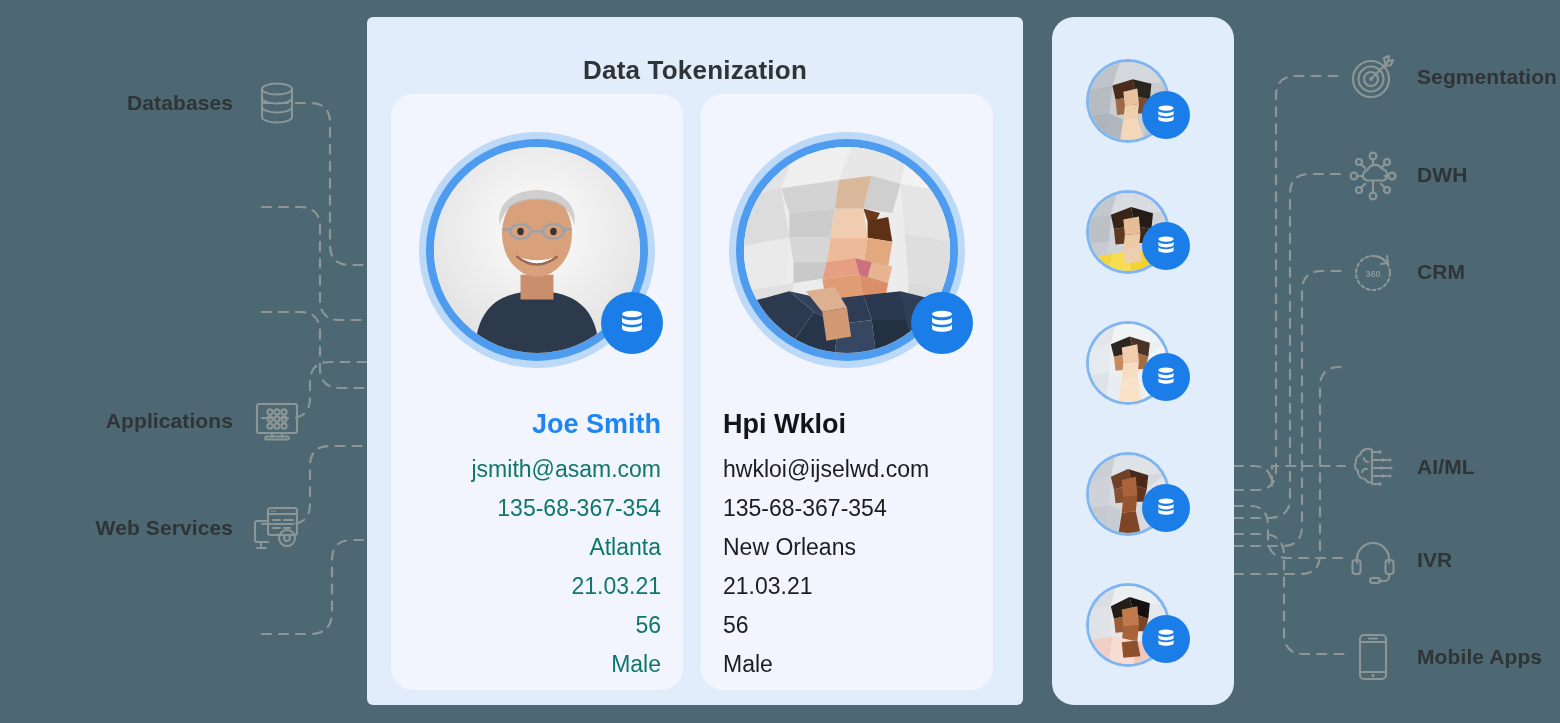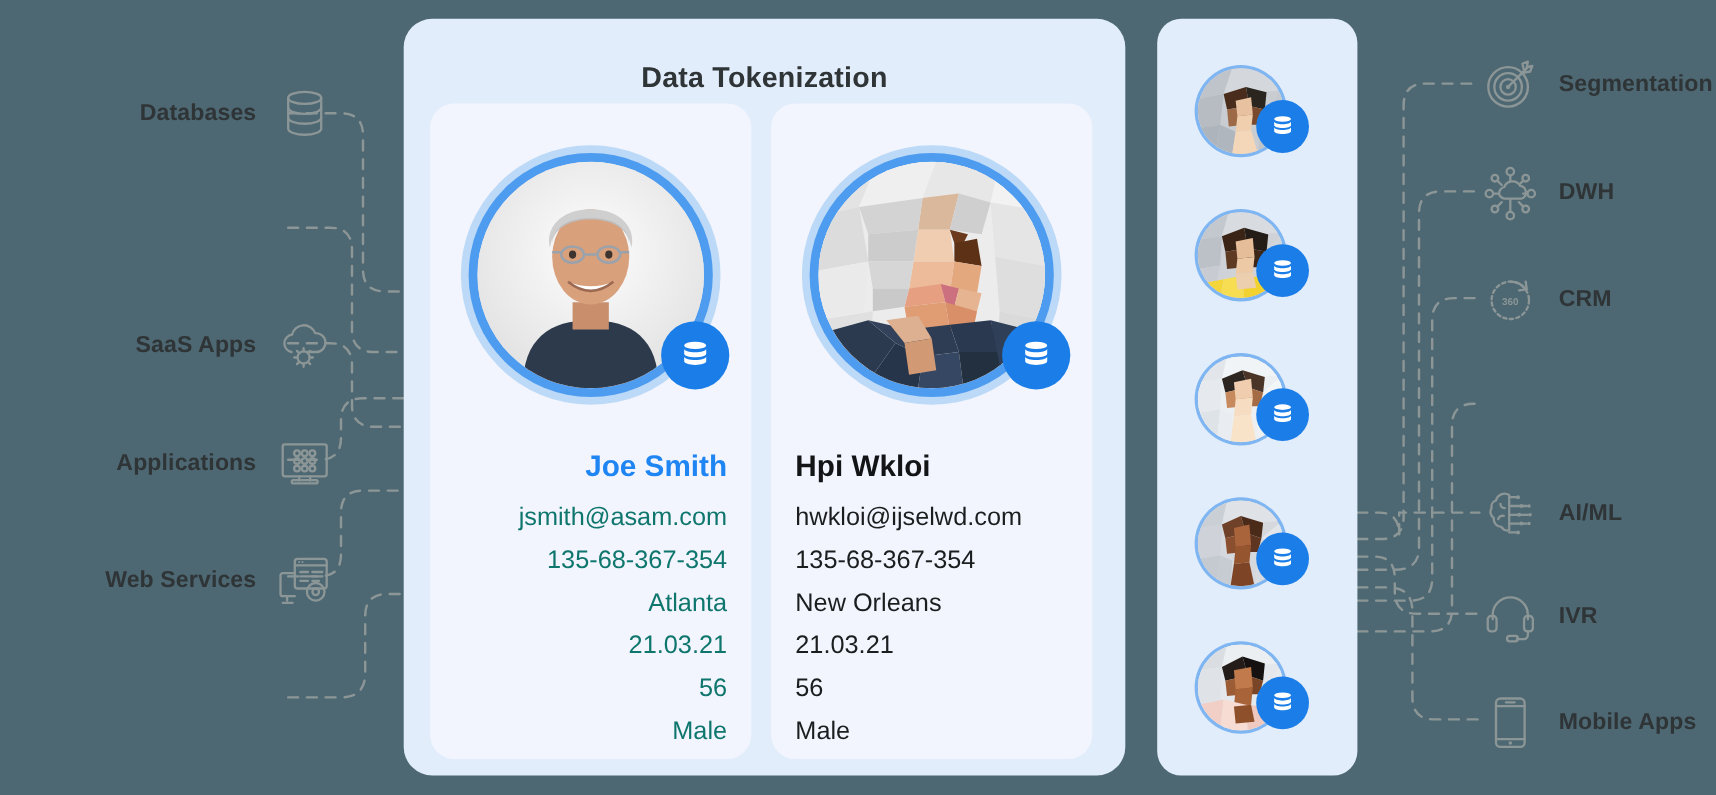--- a/index.html
+++ b/index.html
@@ -27,21 +27,21 @@
   .srcrow.right .srclabel { margin-left: 16px; text-align: left; }
   .srcicon { width: 56px; height: 56px; flex: 0 0 56px; display:flex; align-items:center; justify-content:center; }
   .srcicon svg { width: 54px; height: 54px; }
   .ico { fill: none; stroke: #8c9697; stroke-width: 2.1; stroke-linecap: round; stroke-linejoin: round; }
   .icof { fill: #8c9697; stroke: none; }
 
   
   #centerPanel {
     position: absolute; left: 367px; top: 17px;
     width: 656px; height: 688px;
-    background: #e2edfb; border-radius: 26px;
+    background: #e2edfb; border-radius: 6px;
   }
   #panelTitle {
     position: absolute; top: 38px; left: 0; width: 100%;
     text-align: center; font-size: 26px; font-weight: 700;
     color: #2f3437; letter-spacing: .2px;
   }
   .pcards { position: absolute; top: 77px; left: 24px; display: flex; gap: 18px; }
   .pcard {
     width: 292px; height: 596px;
     background: #f2f5fd; border-radius: 22px;
@@ -135,33 +135,20 @@
         <ellipse cx="27" cy="13" rx="15" ry="5.5"></ellipse>
         <path d="M12,13 V41 C12,44 19,46.5 27,46.5 C35,46.5 42,44 42,41 V13"></path>
         <path d="M12,22 C12,25 19,27.5 27,27.5 C35,27.5 42,25 42,22"></path>
         <path d="M12,31 C12,34 19,36.5 27,36.5 C35,36.5 42,34 42,31"></path>
       </g>
         </svg>
     </span>
   </div>
 
 
-  <div class="srcrow left" style="top:283px">
-    <span class="srclabel">SaaS Apps</span>
-    <span class="srcicon">
-      <svg viewBox="0 0 54 54">
-          <g class="ico">
-        <path d="M15,33 a8,8 0 0 1 0.5,-15.8 a11,11 0 0 1 21,-1.4 a8,8 0 0 1 1.5,17.2 h-9"></path>
-        <circle cx="26" cy="38" r="5.5"></circle>
-        <path d="M26,29.5 v3 M26,43.5 v3 M17.5,38 h3 M31.5,38 h3
-                 M20,32 l2,2 M30,42 l2,2 M20,44 l2,-2 M30,34 l2,-2"></path>
-      </g>
-        </svg>
-    </span>
-  </div>
 
   <div class="srcrow left" style="top:390px">
     <span class="srclabel">Applications</span>
     <span class="srcicon">
       <svg viewBox="0 0 54 54">
           <g class="ico">
         <rect x="7" y="10" width="40" height="29" rx="2"></rect>
         <path d="M22,39 v4 M32,39 v4 M16,45.5 h22 a1.8,1.8 0 0 0 0,-3 h-22 a1.8,1.8 0 0 0 0,3 z"></path>
         <circle cx="20" cy="18" r="2.6"></circle>
             <circle cx="27" cy="18" r="2.6"></circle>

